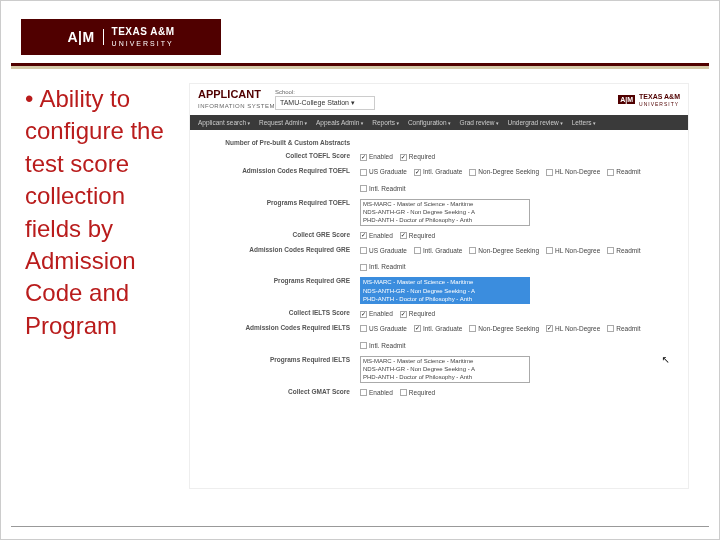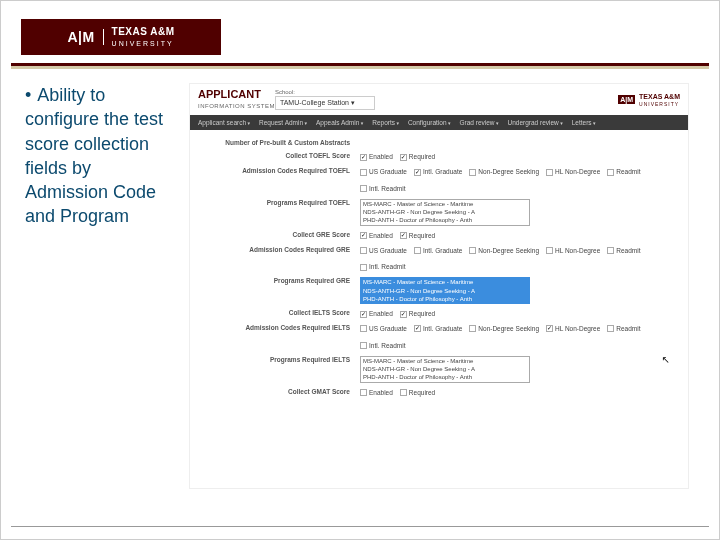--- a/index.html
+++ b/index.html
@@ -5,21 +5,21 @@
   * { box-sizing: border-box; margin: 0; padding: 0; }
   body { font-family: Arial, sans-serif; width: 720px; height: 540px; background: #fff; overflow: hidden; }
   .slide { width: 720px; height: 540px; position: relative; border: 1px solid #ccc; }
   .header { padding: 18px 20px 8px 20px; display: flex; justify-content: space-between; align-items: flex-start; }
   .title { font-size: 25px; font-weight: bold; color: #222; line-height: 1.15; max-width: 400px; }
   .tamu-logo { width: 200px; height: 36px; background: #500000; display: flex; align-items: center; justify-content: center; color: #fff; font-size: 10px; letter-spacing: 0.5px; font-weight: bold; }
   .tamu-logo .atm { font-size: 14px; border-right: 1px solid #fff; padding-right: 8px; margin-right: 8px; }
   .hr-outer { height: 6px; background: #d4c9a8; margin: 0 10px; }
   .hr-inner { height: 3px; background: #500000; }
   .content { display: flex; padding: 14px 10px 10px 24px; gap: 14px; }
-  .bullet { font-size: 18px; color: #0c4a6e; line-height: 1.35; width: 150px; }
+  .bullet { font-size: 24px; color: #b91c1c; line-height: 1.35; width: 150px; }
   .bullet-dot { display: inline-block; vertical-align: top; margin-right: 6px; }
   .screenshot { width: 500px; height: 406px; border: 1px solid #eee; background: #fff; font-family: Arial, sans-serif; position: relative; }
   .app-header { display: flex; align-items: center; padding: 5px 8px; }
   .app-logo { color: #500000; font-weight: bold; font-size: 11px; line-height: 0.9; }
   .app-logo .sub { font-weight: normal; font-size: 6px; letter-spacing: 0.5px; color: #666; }
   .school-select { display: flex; flex-direction: column; font-size: 6px; color: #666; }
   .school-select .box { border: 1px solid #ccc; padding: 2px 4px; font-size: 7px; color: #333; width: 100px; margin-top: 1px; background: #fff; }
   .app-header .tamu-mini { margin-left: auto; display: flex; align-items: center; gap: 4px; font-size: 7px; color: #500000; font-weight: bold; }
   .navbar { background: #3a3a3a; color: #ccc; font-size: 6.5px; display: flex; gap: 9px; padding: 4px 8px; }
   .navbar span::after { content: " ▾"; font-size: 5px; }

